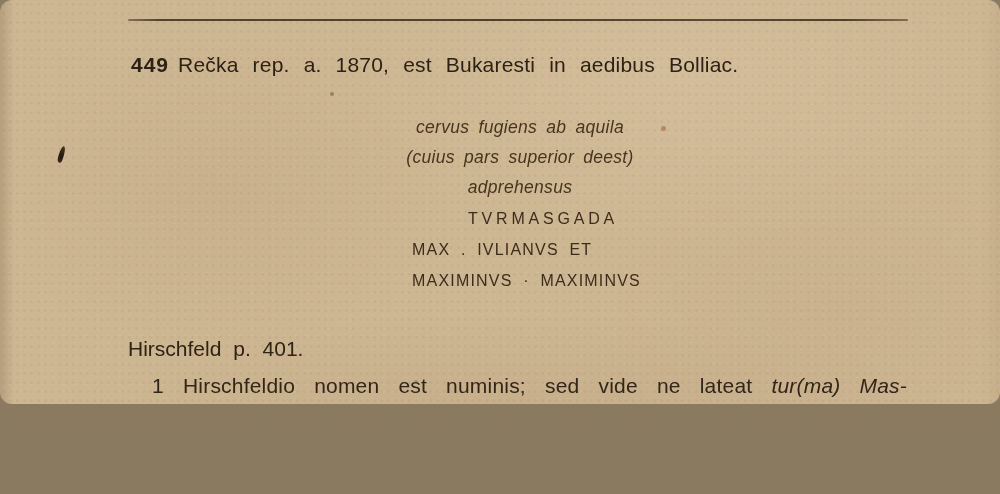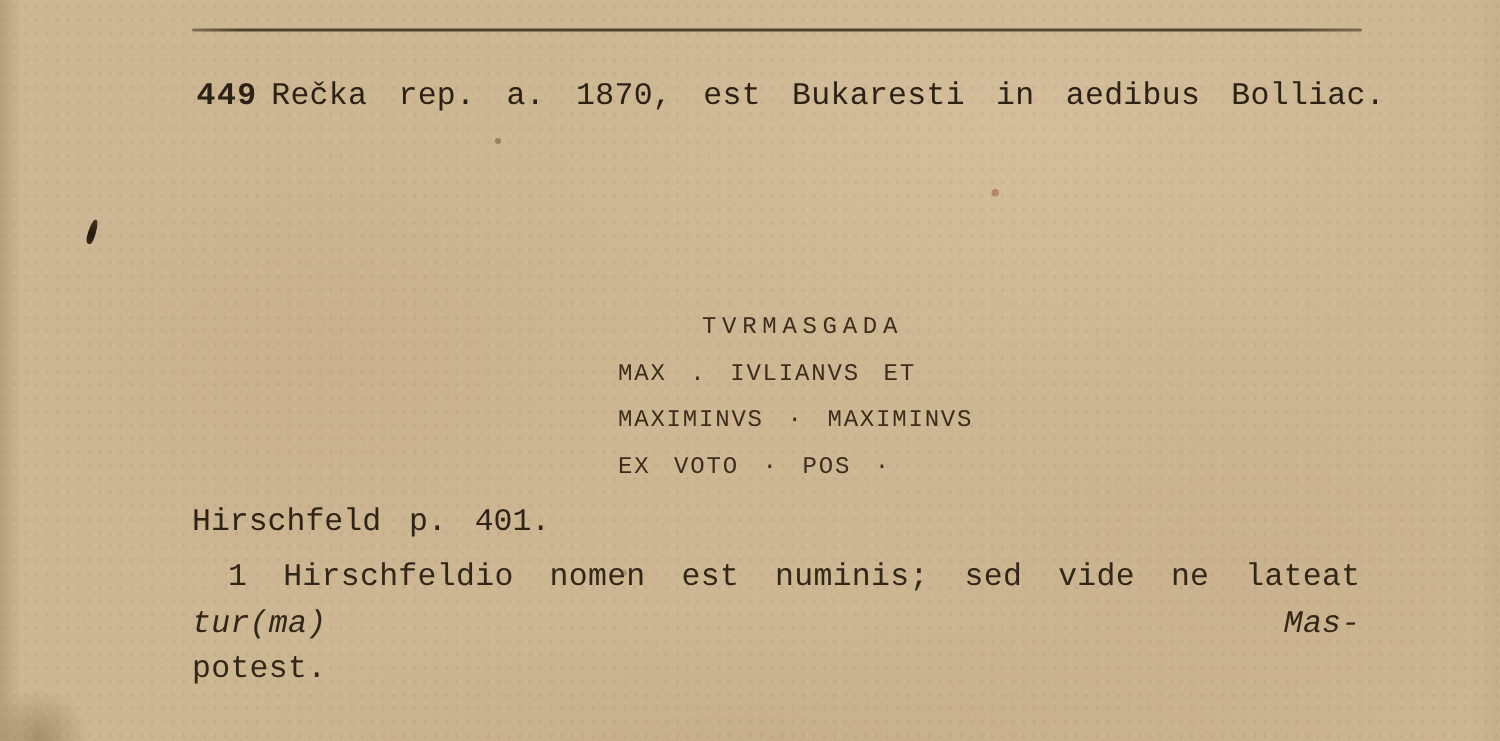--- a/index.html
+++ b/index.html
@@ -3,33 +3,34 @@
 <meta charset="utf-8">
 <style>
   html, body {
     margin: 0;
     padding: 0;
     background: #8a7a60;
   }
   .page {
     position: relative;
     width: 1000px;
-    height: 494px;
+    height: 404px;
     overflow: hidden;
-    font-family: Liberation Mono, monospace;
+    font-family: Liberation Sans, sans-serif;
     color: #302517;
     background-color: #cdb692;
     background-image:
       radial-gradient(circle 46px at 26px 492px, rgba(108,84,54,0.40), rgba(108,84,54,0) 72%),
       linear-gradient(90deg, rgba(120,98,70,0.28), rgba(120,98,70,0) 14px),
       linear-gradient(270deg, rgba(150,125,92,0.12), rgba(150,125,92,0) 18px),
       radial-gradient(ellipse 480px 260px at 68% 18%, rgba(255,242,214,0.12), rgba(255,242,214,0) 70%),
       radial-gradient(ellipse 320px 220px at 22% 48%, rgba(168,138,100,0.12), rgba(168,138,100,0) 70%),
       radial-gradient(ellipse 420px 260px at 84% 78%, rgba(172,142,104,0.10), rgba(172,142,104,0) 70%),
       radial-gradient(ellipse 600px 120px at 50% 100%, rgba(160,132,96,0.14), rgba(160,132,96,0) 75%);
+    border-radius: 12px;
   }
   
   .page::before {
     content: "";
     position: absolute;
     inset: 0;
     background-image:
       radial-gradient(rgba(122,94,62,0.085) 1px, rgba(122,94,62,0) 1.4px),
       radial-gradient(rgba(244,230,200,0.10) 1px, rgba(244,230,200,0) 1.4px);
     background-size: 7px 9px, 11px 7px;
@@ -143,26 +144,30 @@
 </head>
 <body>
 
 <div class="page">
   <div class="layer">
 
     <div class="rule"></div>
 
     <p class="heading"><span class="num">449</span><span class="txt">Rečka rep. a. 1870, est Bukaresti in aedibus Bolliac.</span></p>
 
+    <div class="desc">
+      <div class="dline">cervus fugiens ab aquila</div>
+      <div class="dline">(cuius pars superior deest)</div>
+      <div class="dline">adprehensus</div>
+    </div>
 
     <div class="insc">
       <div class="iline first">TVRMASGADA</div>
       <div class="iline">MAX . IVLIANVS ET</div>
       <div class="iline">MAXIMINVS · MAXIMINVS</div>
-      <div class="iline">EX VOTO · POS ·</div>
     </div>
 
     <p class="reference">Hirschfeld p. 401.</p>
 
     <div class="footnote">
       <div class="fline indent"><span>1 Hirschfeldio nomen est numinis; sed vide ne lateat </span><span class="it">tur(ma) Mas-</span></div>
       <div class="fline last">potest.</div>
     </div>
 
     <div class="ink-mark"></div>

